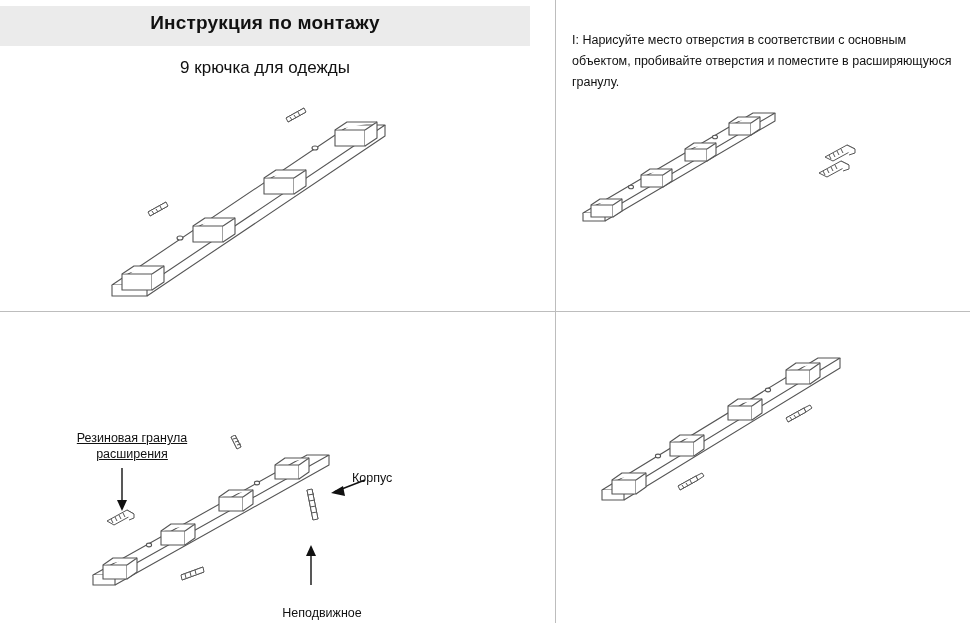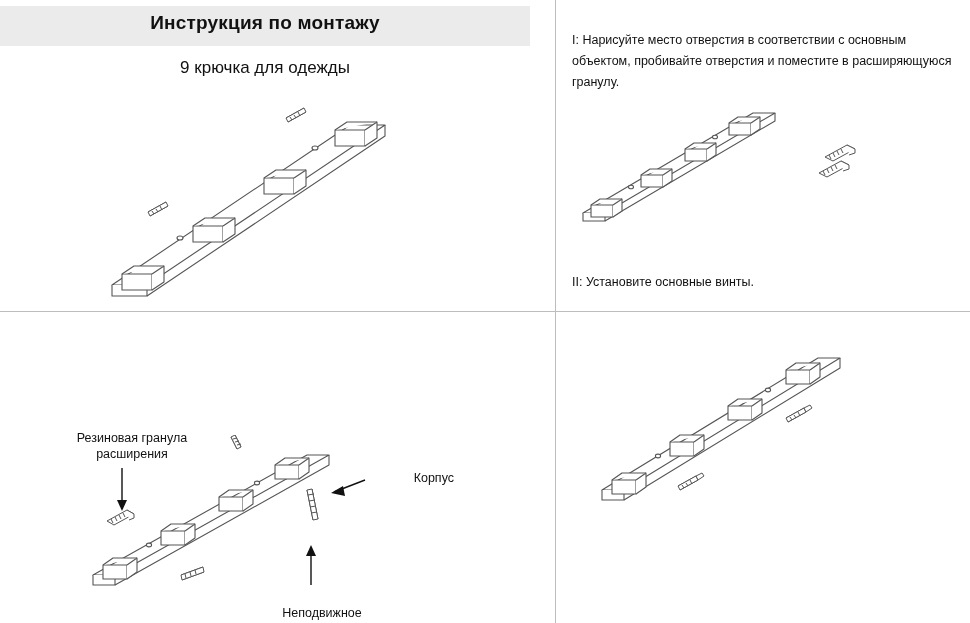--- a/index.html
+++ b/index.html
@@ -86,42 +86,41 @@
   #step1-text { left: 572px; top: 30px; width: 392px; }
   #step2-text { left: 572px; top: 272px; width: 392px; }
 
   
   .callout {
     position: absolute;
     font-size: 12.5px;
     line-height: 16px;
     color: #111;
   }
-  #label-granule { left: 62px; top: 430px; width: 140px; text-align: center; }
-  #label-body    { left: 384px; top: 470px; width: 70px; text-align: right; }
+  #label-granule { left: 62px; top: 430px; width: 140px; text-align: center; text-decoration: underline; }
+  #label-body    { left: 352px; top: 470px; width: 70px; text-align: left; }
   #label-base    { left: 262px; top: 592px; width: 120px; text-align: center; margin-top: 13px; }
 
   svg { display: block; }
   .ill { position: absolute; }
 </style>
 </head>
 <body>
 
 <div class="page">
 
   <div class="title-banner"></div>
   <div class="title-text">Инструкция по монтажу</div>
   <div class="subtitle-text">9 крючка для одежды</div>
 
   <div class="v-divider"></div>
   <div class="h-divider-left"></div>
   <div class="h-divider-right"></div>
 
   <div class="step-text" id="step1-text">I: Нарисуйте место отверстия в соответствии с основным объектом, пробивайте отверстия и поместите в расширяющуюся гранулу.</div>
-  <div class="step-text" id="step2-text">II: Установите основные винты.</div>
 
   <div class="ill" style="left:100px; top:100px;">
     <svg width="320" height="200" viewBox="0 0 320 200" fill="none" stroke="#555" stroke-width="1.1" stroke-linejoin="round">
 
       <g>
         <path d="M12 185 L250 25 L285 25 L47 185 Z" fill="#ffffff"></path>
         <path d="M12 185 L12 196 L47 196 L47 185" fill="#ffffff"></path>
         <path d="M285 25 L285 36 L47 196" fill="none"></path>
       </g>
 

